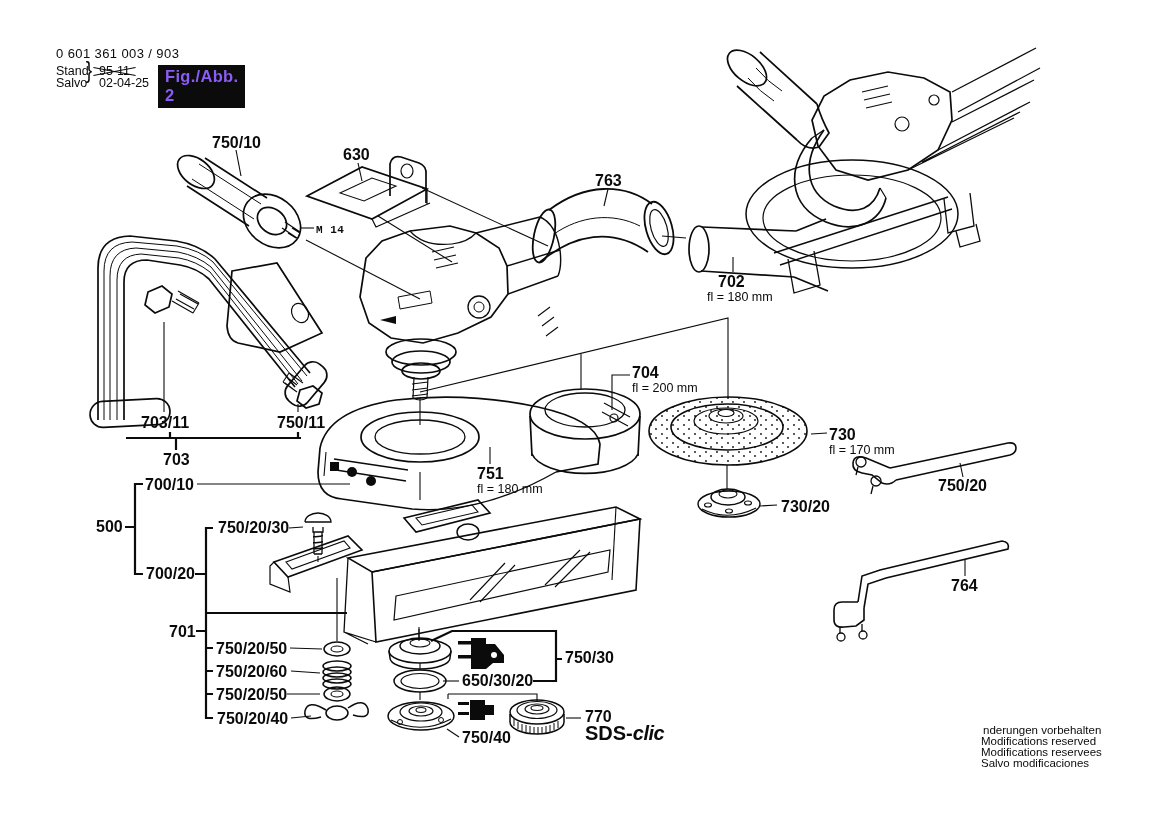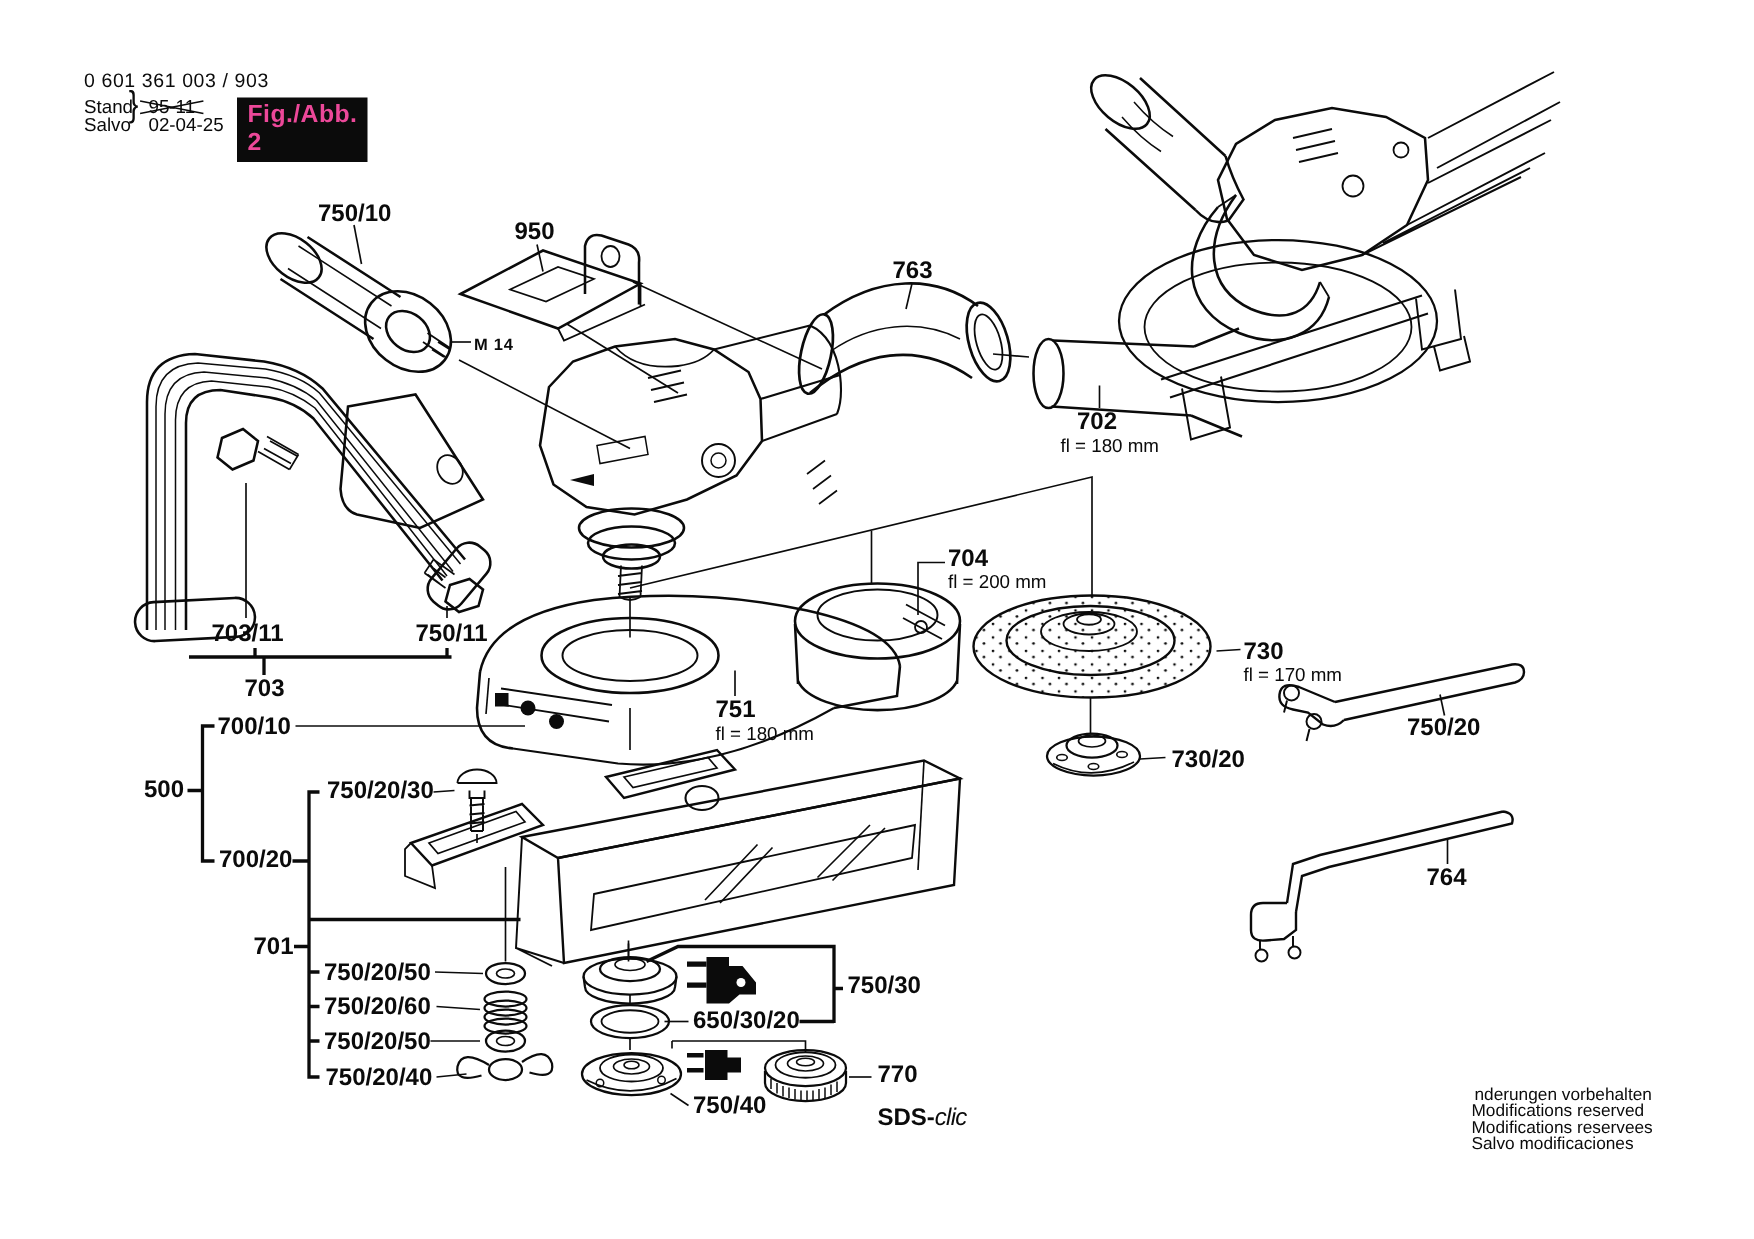--- a/index.html
+++ b/index.html
@@ -2,34 +2,34 @@
 <html><head>
 <meta charset="utf-8">
 <style>
   html,body{margin:0;padding:0;background:#fff;}
   #page{position:relative;width:1169px;height:826px;background:#fff;overflow:hidden;
         font-family:"Liberation Sans",sans-serif;color:#0b0b0b;}
   svg{position:absolute;left:0;top:0;}
   .plabel{position:absolute;font-weight:bold;font-size:16px;line-height:17px;white-space:nowrap;}
   .plabel .psub{display:block;font-weight:normal;font-size:12.5px;line-height:14px;}
   .ind .pnum{margin-left:11px;}
-  .m14{font-size:11px;letter-spacing:.5px;}
+  .m14{font-size:11px;letter-spacing:.5px;font-family:Liberation Mono, monospace;}
   .sds i{font-style:italic;letter-spacing:-.5px;}
   .hdr{position:absolute;left:56px;top:46px;font-size:13px;}
   .hdr-pn{letter-spacing:.4px;}
   .hdr-rev{position:relative;margin-top:4px;font-size:12.5px;line-height:12px;height:26px;width:160px;}
   .hdr-lbls{position:absolute;left:0;top:0;}
   .brace{position:absolute;left:29px;top:-1px;font-size:24px;font-weight:normal;transform:scaleX(.8);}
   .hdr-vals{position:absolute;left:43px;top:0;}
   .struck{position:relative;display:inline-block;}
   .struck::before,.struck::after{content:"";position:absolute;left:-6px;right:-6px;top:48%;
      border-top:1.6px solid #0b0b0b;}
   .struck::before{transform:rotate(11deg);}
   .struck::after{transform:rotate(-11deg);}
-  .fig-box{position:absolute;left:102px;top:19px;background:#0b0b0b;color:#ec4899;
+  .fig-box{position:absolute;left:102px;top:19px;background:#0b0b0b;color:#8b5cf6;
      font-weight:bold;font-size:16.5px;padding:2px 7px 3px 7px;letter-spacing:.3px;}
   .footer{position:absolute;left:981px;top:725px;font-size:11.5px;line-height:11px;}
   .footer div:first-child{margin-left:2px;}
 </style>
 </head>
 <body>
 
 <div id="page">
 
 <svg width="1169" height="826" viewBox="0 0 1169 826">
@@ -303,21 +303,21 @@
     <div class="brace">}</div>
     <div class="hdr-vals">
       <div><span class="struck">95-11</span></div>
       <div>02-04-25</div>
     </div>
   </div>
   <div class="fig-box">Fig./Abb. 2</div>
 </div>
 
 <div class="plabel" style="left:212px;top:134px"><span>750/10</span></div>
-<div class="plabel" style="left:343px;top:146px"><span>950</span></div>
+<div class="plabel" style="left:343px;top:146px"><span>630</span></div>
 <div class="plabel m14" style="left:316px;top:222px"><span>M 14</span></div>
 <div class="plabel" style="left:595px;top:172px"><span>763</span></div>
 <div class="plabel ind" style="left:707px;top:273px">
   <span class="pnum">702</span><span class="psub">fl = 180 mm</span></div>
 <div class="plabel" style="left:141px;top:414px"><span>703/11</span></div>
 <div class="plabel" style="left:277px;top:414px"><span>750/11</span></div>
 <div class="plabel" style="left:163px;top:451px"><span>703</span></div>
 <div class="plabel" style="left:145px;top:476px"><span>700/10</span></div>
 <div class="plabel" style="left:96px;top:518px"><span>500</span></div>
 <div class="plabel" style="left:146px;top:565px"><span>700/20</span></div>
@@ -334,21 +334,21 @@
 <div class="plabel" style="left:829px;top:426px">
   <span class="pnum">730</span><span class="psub">fl = 170 mm</span></div>
 <div class="plabel" style="left:781px;top:498px"><span>730/20</span></div>
 <div class="plabel" style="left:938px;top:477px"><span>750/20</span></div>
 <div class="plabel" style="left:951px;top:577px"><span>764</span></div>
 <div class="plabel" style="left:565px;top:649px"><span>750/30</span></div>
 <div class="plabel" style="left:462px;top:672px"><span>650/30/20</span></div>
 <div class="plabel" style="left:462px;top:729px"><span>750/40</span></div>
 <div class="plabel sds" style="left:585px;top:708px">
   <span class="pnum">770</span>
-  <span class="psub" style="font-weight:normal;font-size:16px;line-height:17px;margin-top:12px;">
+  <span class="psub" style="font-weight:bold;font-size:20px;line-height:17px;">
     <b>SDS-</b><i>clic</i></span></div>
 
 <div class="footer">
   <div>nderungen vorbehalten</div>
   <div>Modifications reserved</div>
   <div>Modifications reservees</div>
   <div>Salvo modificaciones</div>
 </div>
 
 </div>

